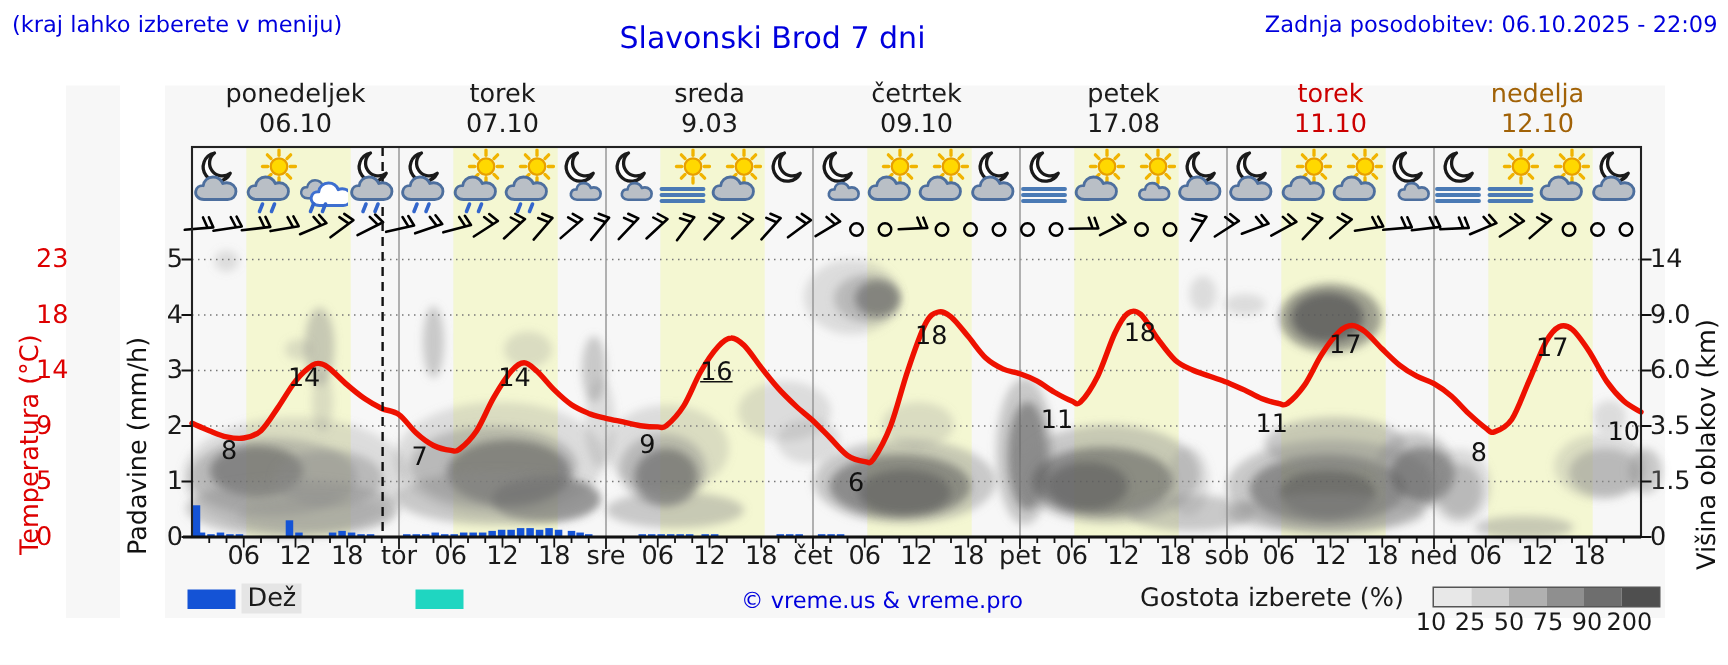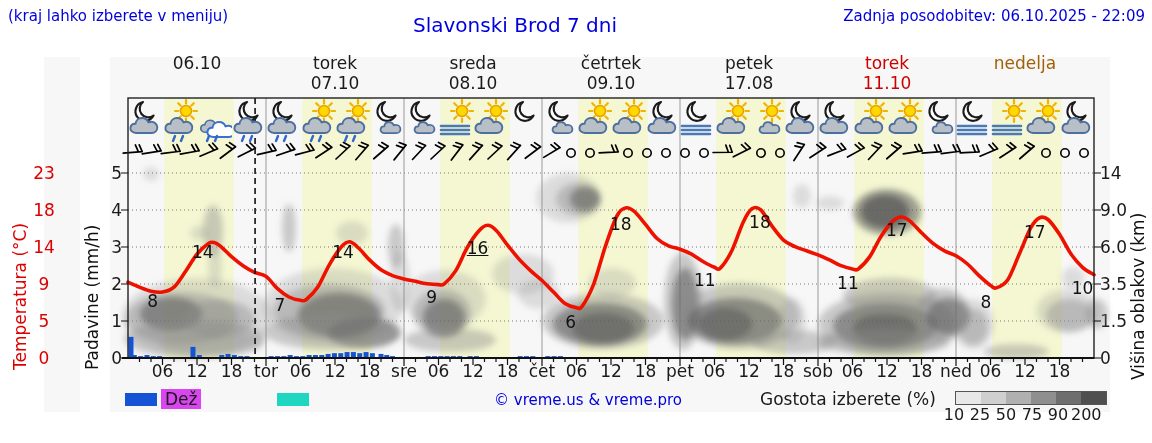--- a/index.html
+++ b/index.html
@@ -8,27 +8,27 @@
   .bg-strip{position:absolute;background:#f7f7f7;}
   .hint{position:absolute;left:8px;top:7px;font-size:15px;color:#0000dd;}
   .title{position:absolute;left:0;top:13px;width:1030px;text-align:center;font-size:20px;color:#0000dd;}
   .updated{position:absolute;right:7px;top:7px;font-size:15px;color:#0000dd;}
   .day-head{position:absolute;top:53px;text-align:center;line-height:20px;font-size:17px;}
   .ylab{position:absolute;writing-mode:vertical-rl;transform:rotate(180deg);font-size:17px;white-space:nowrap;}
   .ylab.temp{left:10px;top:130px;height:240px;color:#dd0000;}
   .ylab.precip{left:82px;top:150px;height:220px;color:#111;}
   .ylab.cloud{left:1128px;top:150px;height:230px;color:#111;}
   .tick{position:absolute;font-size:17px;line-height:17px;}
-  .tick.red{color:#dd0000;text-align:center;width:40px;}
+  .tick.red{color:#dd0000;text-align:left;width:40px;}
   .tick.blk{text-align:right;width:30px;}
   .tick.rt{text-align:left;width:40px;}
   .xtick{position:absolute;top:363px;font-size:17px;line-height:17px;text-align:center;width:40px;}
   .curve-label{position:absolute;font-size:17px;line-height:17px;text-align:center;width:30px;color:#111;}
   .leg-swatch{position:absolute;top:393px;width:32px;height:13px;}
-  .leg-label{position:absolute;top:389px;font-size:17px;background:#d946ef;padding:0 4px;}
+  .leg-label{position:absolute;top:389px;font-size:17px;background:#e5e5e5;padding:0 4px;}
   .copyright{position:absolute;left:494px;top:391px;font-size:15px;color:#0000dd;}
   .cb-seg{display:inline-block;height:12px;vertical-align:top;}
   #colorbar{position:absolute;left:955px;top:391px;border:1px solid #555;font-size:0;line-height:0;}
   #colorbar-labels{position:absolute;left:941px;top:405px;font-size:16px;}
   #colorbar-labels span{display:inline-block;width:26px;text-align:center;}
   svg{position:absolute;left:0;top:0;}
   .icon{position:absolute;}
 </style>
 </head>
 <body>
@@ -36,44 +36,46 @@
 <div class="stage">
   <div class="bg-strip" style="left:44px;top:57px;width:36px;height:355px;"></div>
   <div class="bg-strip" style="left:110px;top:57px;width:1000px;height:355px;"></div>
 
   <div class="hint">(kraj lahko izberete v meniju)</div>
   <div class="title">Slavonski Brod 7 dni</div>
   <div class="updated">Zadnja posodobitev: 06.10.2025 - 22:09</div>
 
   <div id="day-headers">
       <div class="day-head" style="left: 128px; width: 138px; color: rgb(26, 26, 26);">
+        <div>ponedeljek</div>
         <div>06.10</div>
       </div>
       <div class="day-head" style="left: 266px; width: 138px; color: rgb(26, 26, 26);">
         <div>torek</div>
         <div>07.10</div>
       </div>
       <div class="day-head" style="left: 404px; width: 138px; color: rgb(26, 26, 26);">
         <div>sreda</div>
-        <div>08.10</div>
+        <div>9.03</div>
       </div>
       <div class="day-head" style="left: 542px; width: 138px; color: rgb(26, 26, 26);">
         <div>četrtek</div>
         <div>09.10</div>
       </div>
       <div class="day-head" style="left: 680px; width: 138px; color: rgb(26, 26, 26);">
         <div>petek</div>
         <div>17.08</div>
       </div>
       <div class="day-head" style="left: 818px; width: 138px; color: rgb(204, 0, 0);">
         <div>torek</div>
         <div>11.10</div>
       </div>
       <div class="day-head" style="left: 956px; width: 138px; color: #a16207;">
         <div>nedelja</div>
+        <div>12.10</div>
       </div>
     </div>
 
   <div class="ylab temp">Temperatura (°C)</div>
   <div class="ylab precip">Padavine (mm/h)</div>
   <div class="ylab cloud">Višina oblakov (km)</div>
 
   <div id="temp-ticks">
       <div class="tick red" style="left: 24px; top: 165px;">23</div>
       <div class="tick red" style="left: 24px; top: 202px;">18</div>

